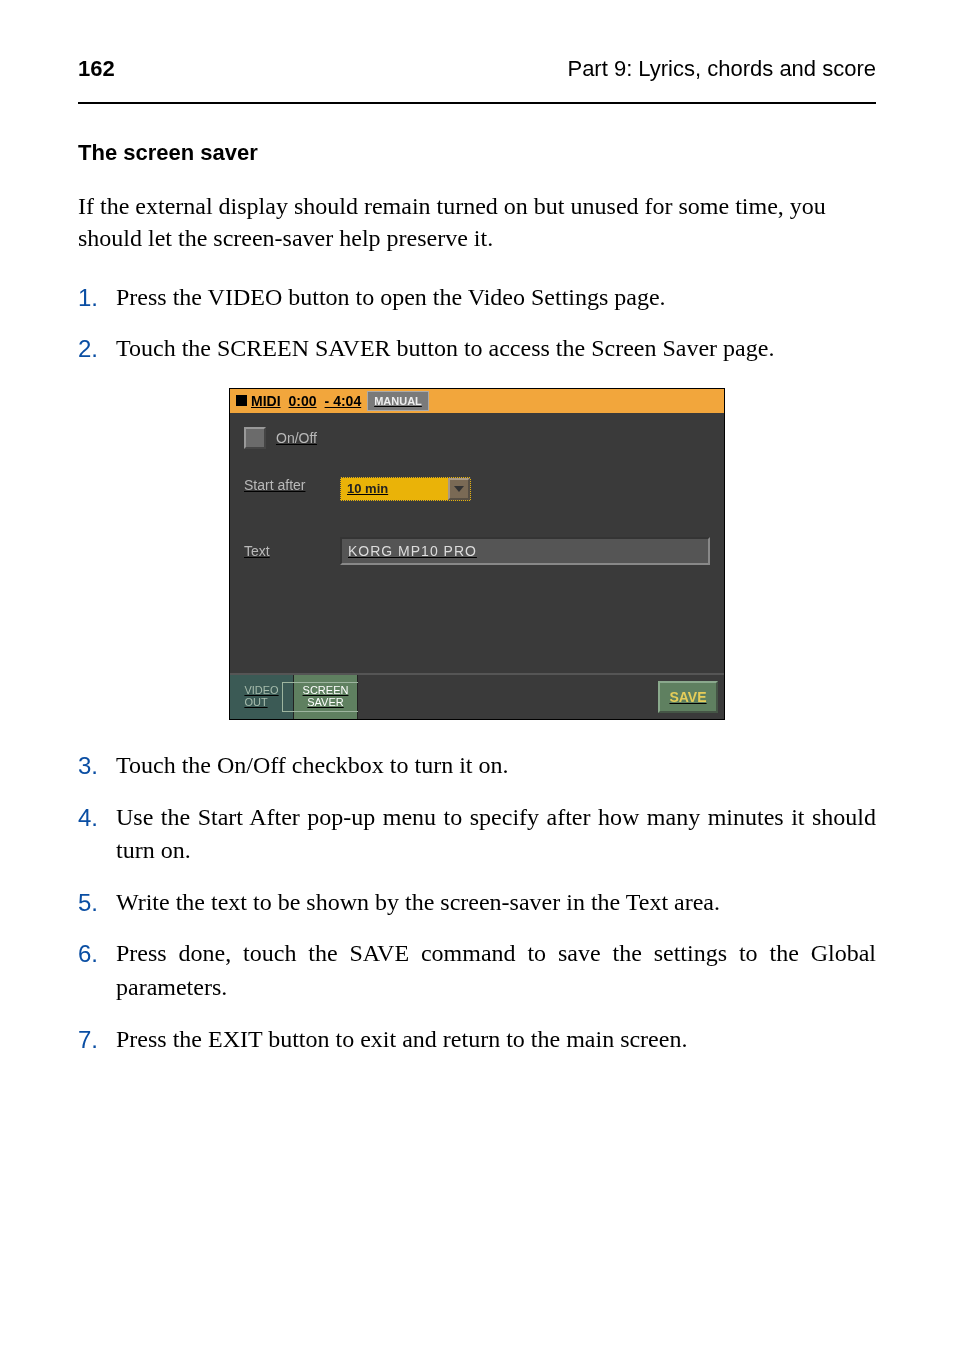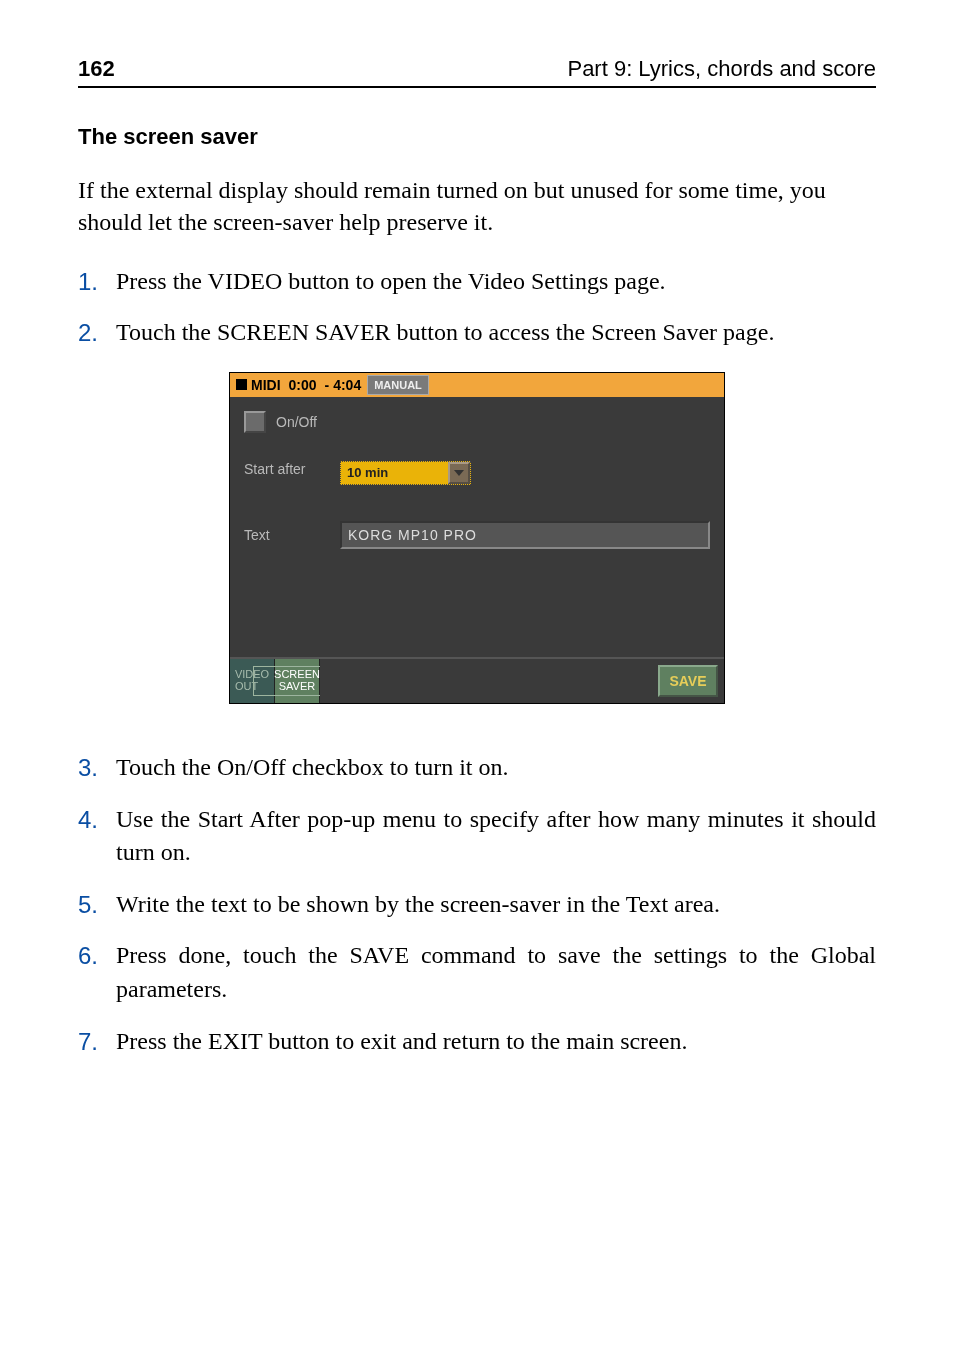--- a/index.html
+++ b/index.html
@@ -1,27 +1,27 @@
 <!DOCTYPE html>
 <html><head>
 <meta charset="utf-8">
 <style>
   * { box-sizing: border-box; margin: 0; padding: 0; }
   html, body { width: 954px; height: 1354px; background: #fff; font-family: Georgia, 'Times New Roman', serif; color: #000; }
   .page { padding: 56px 78px 60px 78px; }
-  .header-line { display: flex; justify-content: space-between; font-family: Arial, Helvetica, sans-serif; font-size: 22px; padding-bottom: 4px; border-bottom: 2px solid #000; margin-bottom: 36px; }
+  .header-line { display: flex; justify-content: space-between; font-family: Arial, Helvetica, sans-serif; font-size: 22px; padding-bottom: 20px; border-bottom: 2px solid #000; margin-bottom: 36px; }
   .page-number { font-weight: bold; }
   .part-title { font-weight: normal; }
   .section-title { font-family: Arial, Helvetica, sans-serif; font-weight: bold; font-size: 22px; margin-bottom: 24px; }
   .body-para { font-size: 24px; line-height: 1.35; margin-bottom: 26px; }
   .ol { list-style: none; padding: 0; margin: 0 0 22px 0; }
   .ol-item { display: flex; font-size: 24px; line-height: 1.4; margin-bottom: 18px; text-align: justify; }
   .ol-num { font-family: Arial, Helvetica, sans-serif; color: #0a4ea3; width: 38px; flex-shrink: 0; }
   .ol-text { flex: 1; }
-  .screenshot-wrap { display: flex; justify-content: center; margin: 10px 0 47px 0; }
+  .screenshot-wrap { display: flex; justify-content: center; margin: 10px 0 29px 0; text-decoration: underline; }
   .screenshot { width: 496px; border: 1px solid #000; background: #333; }
   .ss-top { display: flex; height: 24px; background: #f2a63c; font-family: Arial, Helvetica, sans-serif; }
   .ss-top-left { display: flex; align-items: center; gap: 4px; background: #f2a63c; padding: 0 4px 0 6px; }
   .ss-stop { width: 11px; height: 11px; background: #000; }
   .ss-midi { font-weight: bold; font-size: 14px; color: #000; }
   .ss-time0 { font-weight: bold; font-size: 14px; color: #000; padding-left: 4px; }
   .ss-title { flex: 1; background: #f2a63c; color: #3a3a3a; font-size: 13px; font-weight: bold; display: flex; align-items: center; padding-left: 6px; }
   .ss-time-right { background: #f2a63c; font-weight: bold; font-size: 14px; color: #000; display: flex; align-items: center; padding: 0 4px; }
   .ss-manual { background: #7a7a7a; color: #eee; font-size: 11px; font-weight: bold; display: flex; align-items: center; padding: 0 6px; border: 1px solid #aaa; margin: 2px 3px 2px 2px; }
   .ss-body { background: #3a3a3a; padding: 14px 14px 22px 14px; height: 260px; }
@@ -31,21 +31,21 @@
   .ss-row2 { display: flex; margin-bottom: 36px; }
   .ss-lbl2 { color: #b9b9b9; font-family: Arial, Helvetica, sans-serif; font-size: 14px; width: 96px; }
   .ss-select { display: flex; align-items: center; background: #eab308; border: 1px dotted #444; height: 24px; }
   .ss-select-val { font-family: Arial, Helvetica, sans-serif; font-size: 13px; font-weight: bold; padding: 0 60px 0 6px; color: #222; }
   .ss-select-arrow { width: 22px; height: 22px; background: #7a6a55; border: 2px outset #aa9a85; display: flex; align-items: center; justify-content: center; }
   .tri-down { width: 0; height: 0; border-left: 5px solid transparent; border-right: 5px solid transparent; border-top: 6px solid #333; }
   .ss-row3 { display: flex; align-items: center; justify-content: space-between; }
   .ss-lbl3 { color: #b9b9b9; font-family: Arial, Helvetica, sans-serif; font-size: 14px; width: 96px; }
   .ss-textbox { flex: 1; height: 28px; background: #555; border: 2px inset #888; color: #ddd; font-family: Arial, Helvetica, sans-serif; font-size: 14px; padding: 4px 6px; letter-spacing: 1px; }
   .ss-bottom { display: flex; height: 46px; background: #3a3a3a; border-top: 2px solid #555; }
-  .ss-tab { width: 45px; display: flex; align-items: center; justify-content: center; flex-direction: column; font-family: Arial, Helvetica, sans-serif; font-size: 11px; line-height: 1.05; border-right: 1px solid #222; }
+  .ss-tab { width: 64px; display: flex; align-items: center; justify-content: center; flex-direction: column; font-family: Arial, Helvetica, sans-serif; font-size: 11px; line-height: 1.05; border-right: 1px solid #222; }
   .ss-tab-inactive { background: #3b5a55; color: #a7bcad; }
   .ss-tab-active { background: #5f8060; color: #fff; }
   .ss-tab-inner { border: 1px solid #9db59f; padding: 2px 20px; text-align: center; }
   .ss-bottom-mid { flex: 1; background: #3a3a3a; }
   .ss-save { width: 60px; margin: 6px 6px 6px 0; background: #5f8060; color: #e6cd59; font-family: Arial, Helvetica, sans-serif; font-weight: bold; font-size: 14px; display: flex; align-items: center; justify-content: center; border: 2px outset #8aa98c; }
 </style>
 </head>
 <body>
 
 <div class="page">

